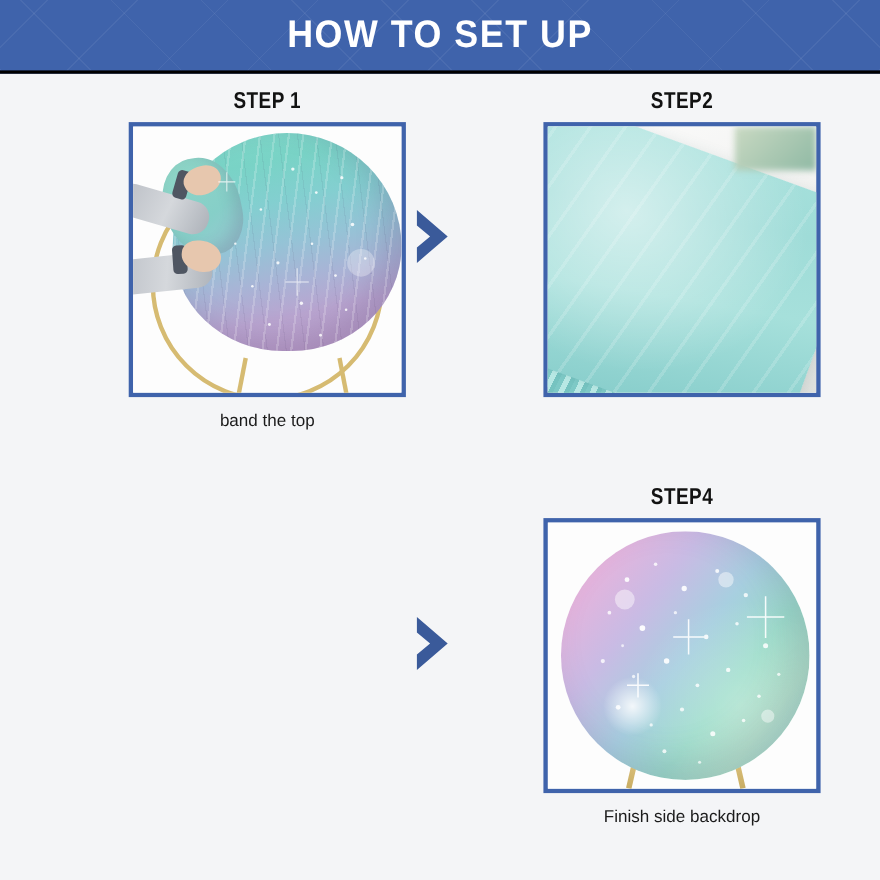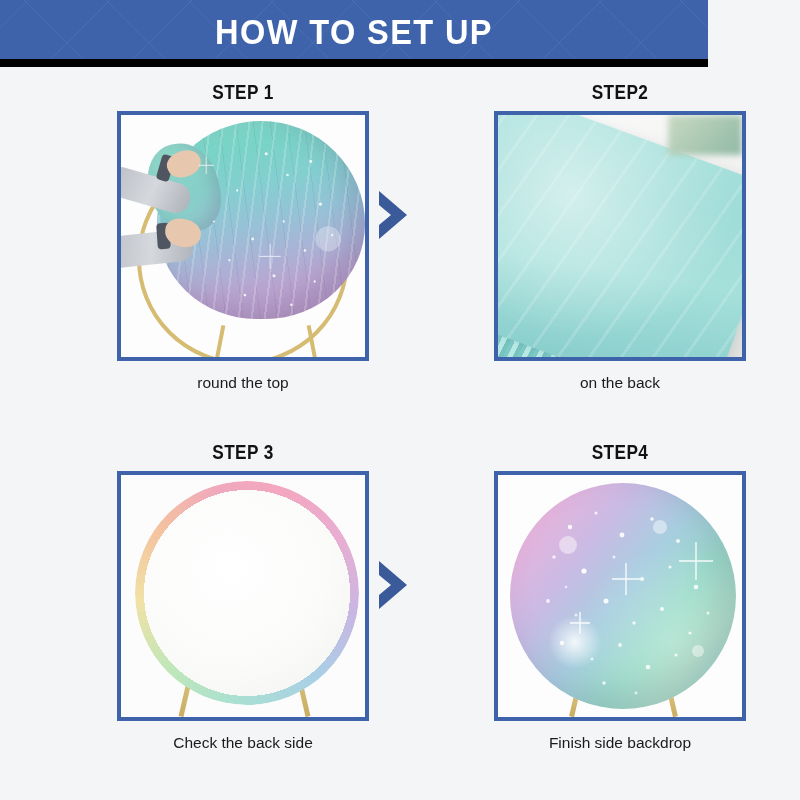--- a/index.html
+++ b/index.html
@@ -14,24 +14,24 @@
   body {
     font-family: "Liberation Sans", sans-serif;
     background: #f4f5f7;
     position: relative;
   }
 
   
   #header-banner {
     position: absolute;
     top: 0; left: 0;
-    width: 708px;
+    width: 800px;
     height: 67px;
     background: #3f63ab;
-    border-bottom: 8px solid #000000;
+    border-bottom: 3px solid #000000;
     overflow: hidden;
   }
   #header-pattern {
     position: absolute;
     inset: 0;
     background-image:
       repeating-linear-gradient(45deg,  rgba(255,255,255,.055) 0 1px, transparent 1px 58px),
       repeating-linear-gradient(-45deg, rgba(255,255,255,.055) 0 1px, transparent 1px 58px);
   }
   #header-title {
@@ -357,21 +357,21 @@
           </g>
           <g stroke="#ffffff" stroke-width="1" opacity="0.75">
             <path d="M154 146 l0 -13 M154 146 l0 13 M154 146 l-11 0 M154 146 l11 0"></path>
             <path d="M88 52 l0 -9 M88 52 l0 9 M88 52 l-8 0 M88 52 l8 0"></path>
           </g>
           <circle cx="214" cy="128" r="13" fill="#ffffff" opacity="0.3"></circle>
         </svg>
       </div>
     </div>
     <div class="step-caption">
-      <div>round the top</div>
+      <div>band the top</div>
     </div>
   </div>
 
   <div class="chevron" id="chevron-1">
     <svg viewBox="0 0 40 56">
       <path d="M6 4 L34 28 L6 52 L6 38 L18 28 L6 18 Z" fill="#3a5a9a"></path>
     </svg>
   </div>
 
   <div class="step-cell col-right row-top">
@@ -381,39 +381,23 @@
         <div id="p2-white"></div>
         <div id="p2-white-fold"></div>
         <div id="p2-mint">
           <div id="p2-mint-sheen"></div>
           <div id="p2-elastic"></div>
         </div>
         <div id="p2-corner-green"></div>
       </div>
     </div>
     <div class="step-caption">
-      <div>on the back</div>
     </div>
   </div>
 
-  <div class="step-cell col-left row-bottom">
-    <div class="step-label">STEP 3</div>
-    <div class="step-frame">
-      <div class="photo" id="photo-3">
-        <div id="p3-leg-l"></div>
-        <div id="p3-leg-r"></div>
-        <div id="p3-disc"></div>
-        <div id="p3-rim"></div>
-      </div>
-    </div>
-    <div class="step-caption">
-      <div>Check the back side</div>
-      <div></div>
-    </div>
-  </div>
 
   <div class="chevron" id="chevron-2">
     <svg viewBox="0 0 40 56">
       <path d="M6 4 L34 28 L6 52 L6 38 L18 28 L6 18 Z" fill="#3a5a9a"></path>
     </svg>
   </div>
 
   <div class="step-cell col-right row-bottom">
     <div class="step-label">STEP4</div>
     <div class="step-frame">

